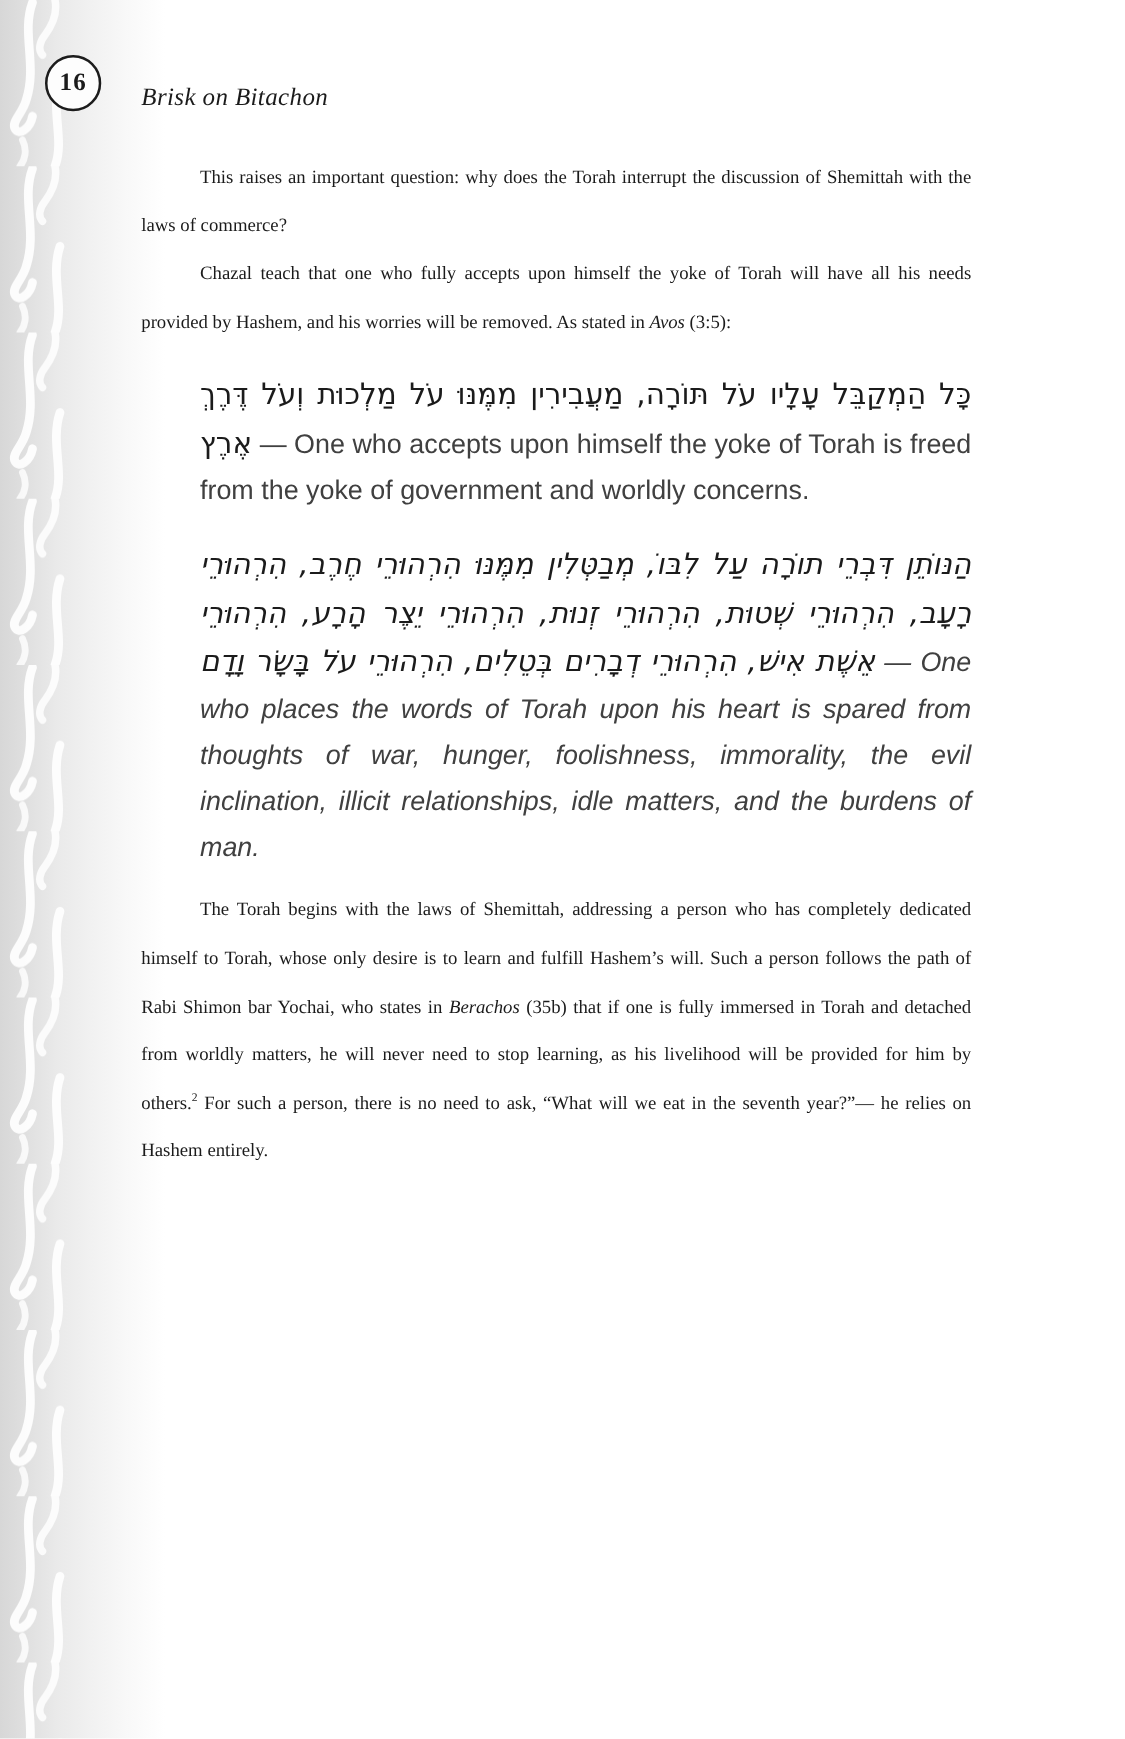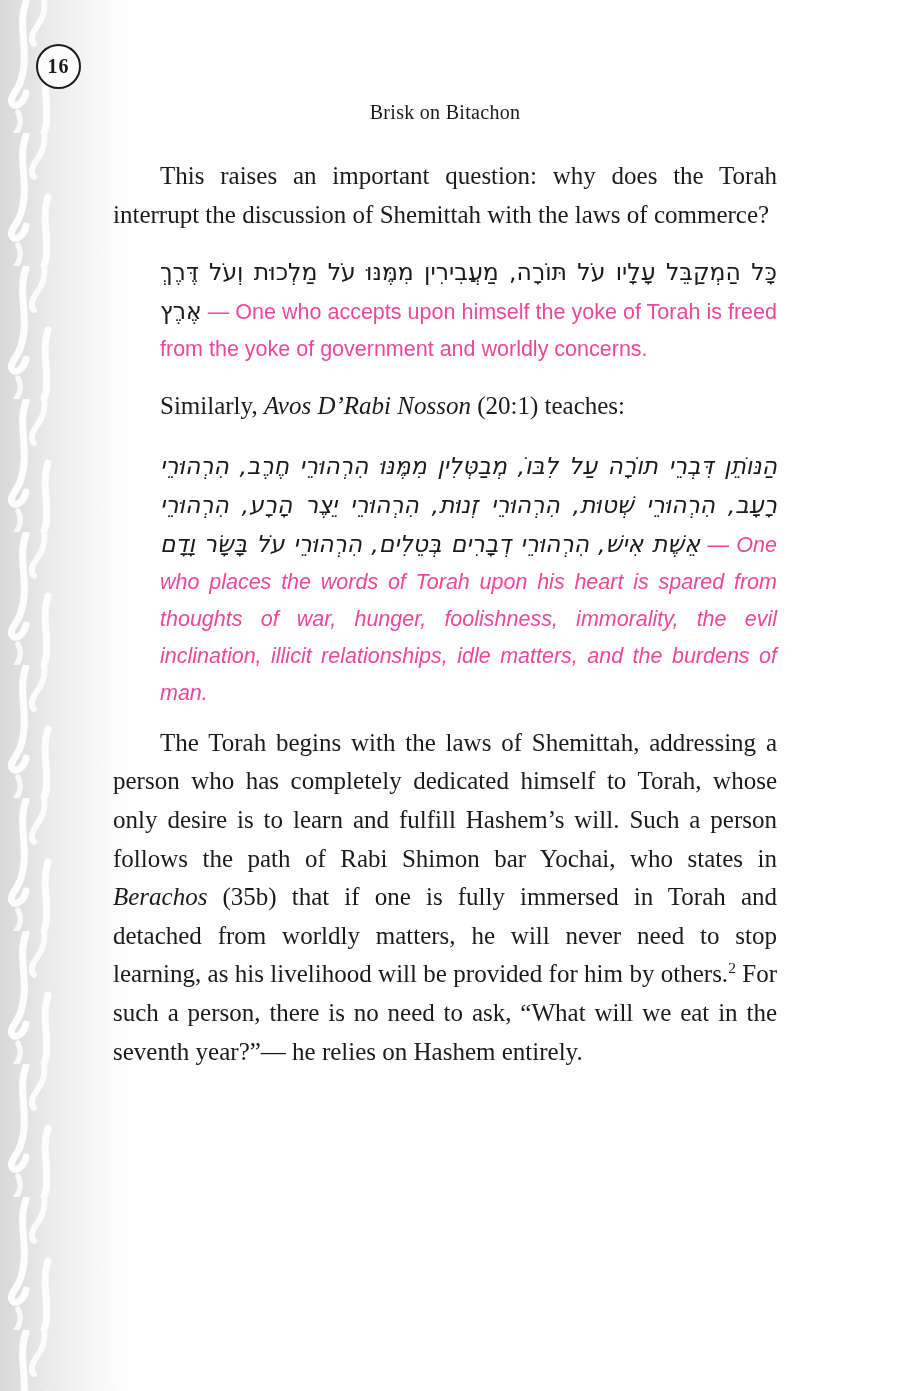--- a/index.html
+++ b/index.html
@@ -40,29 +40,30 @@
   }
 
   .content {
     position: absolute;
     left: 113px;
     top: 0;
     width: 664px;
   }
 
   .running-head {
-    margin-top: 101px;
-    text-align: center;
+    margin-top: 67px;
+    text-align: left;
+    font-style: italic;
     font-size: 20px;
     letter-spacing: 0.3px;
   }
 
   p.body {
     margin: 0;
-    font-size: 25px;
+    font-size: 15px;
     line-height: 38.6px;
     text-align: justify;
   }
   p.indent { text-indent: 47px; }
   p.first-para { margin-top: 33px; }
 
   p.quote {
     margin: 19px 0 19px 47px;
     font-size: 21.5px;
     line-height: 37px;
@@ -79,21 +80,21 @@
   .seg-hebrew {
     unicode-bidi: isolate;
     direction: rtl;
     font-family: "DejaVu Sans", sans-serif;
     font-size: 23.5px;
     line-height: 39px;
   }
   .seg-trans {
     font-family: "Liberation Sans", sans-serif;
     font-size: 21.5px;
-    color: #ec4899;
+    color: #404040;
   }
 </style>
 </head>
 <body>
 
 <div class="page">
 
   <svg class="ornament" viewBox="0 0 132 1391" preserveAspectRatio="none" xmlns="http://www.w3.org/2000/svg">
     <defs>
       <linearGradient id="fade" x1="0" y1="0" x2="1" y2="0">
@@ -116,24 +117,24 @@
   <div class="page-number-badge">
     <span>16</span>
   </div>
 
   <div class="content">
 
     <div class="running-head">Brisk on Bitachon</div>
 
     <p class="body indent first-para"><span>This raises an important question: why does the Torah interrupt the discussion of Shemittah with the laws of commerce?</span></p>
 
+    <p class="body indent"><span>Chazal teach that one who fully accepts upon himself the yoke of Torah will have all his needs provided by Hashem, and his worries will be removed. As stated in </span><span class="seg-italic">Avos</span><span> (3:5):</span></p>
 
     <p class="quote"><span class="seg-hebrew">כָּל הַמְקַבֵּל עָלָיו עֹל תּוֹרָה, מַעֲבִירִין מִמֶּנּוּ עֹל מַלְכוּת וְעֹל דֶּרֶךְ אֶרֶץ</span><span class="seg-trans"> — One who accepts upon himself the yoke of Torah is freed from the yoke of government and worldly concerns.</span></p>
 
-    <p class="body indent"><span>Similarly, </span><span class="seg-italic">Avos D’Rabi Nosson</span><span> (20:1) teaches:</span></p>
 
     <p class="quote quote2"><span class="seg-hebrew">הַנּוֹתֵן דִּבְרֵי תוֹרָה עַל לִבּוֹ, מְבַטְּלִין מִמֶּנּוּ הִרְהוּרֵי חֶרֶב, הִרְהוּרֵי רָעָב, הִרְהוּרֵי שְׁטוּת, הִרְהוּרֵי זְנוּת, הִרְהוּרֵי יֵצֶר הָרָע, הִרְהוּרֵי אֵשֶׁת אִישׁ, הִרְהוּרֵי דְבָרִים בְּטֵלִים, הִרְהוּרֵי עֹל בָּשָׂר וָדָם</span><span class="seg-trans"> — One who places the words of Torah upon his heart is spared from thoughts of war, hunger, foolishness, immorality, the evil inclination, illicit relationships, idle matters, and the burdens of man.</span></p>
 
 
     <p class="body indent"><span>The Torah begins with the laws of Shemittah, addressing a person who has completely dedicated himself to Torah, whose only desire is to learn and fulfill Hashem’s will. Such a person follows the path of Rabi Shimon bar Yochai, who states in </span><span class="seg-italic">Berachos</span><span> (35b) that if one is fully immersed in Torah and detached from worldly matters, he will never need to stop learning, as his livelihood will be provided for him by others.</span><span class="seg-sup">2</span><span> For such a person, there is no need to ask, “What will we eat in the seventh year?”— he relies on Hashem entirely.</span></p>
 
   </div>
 </div>
 
 </body></html>

